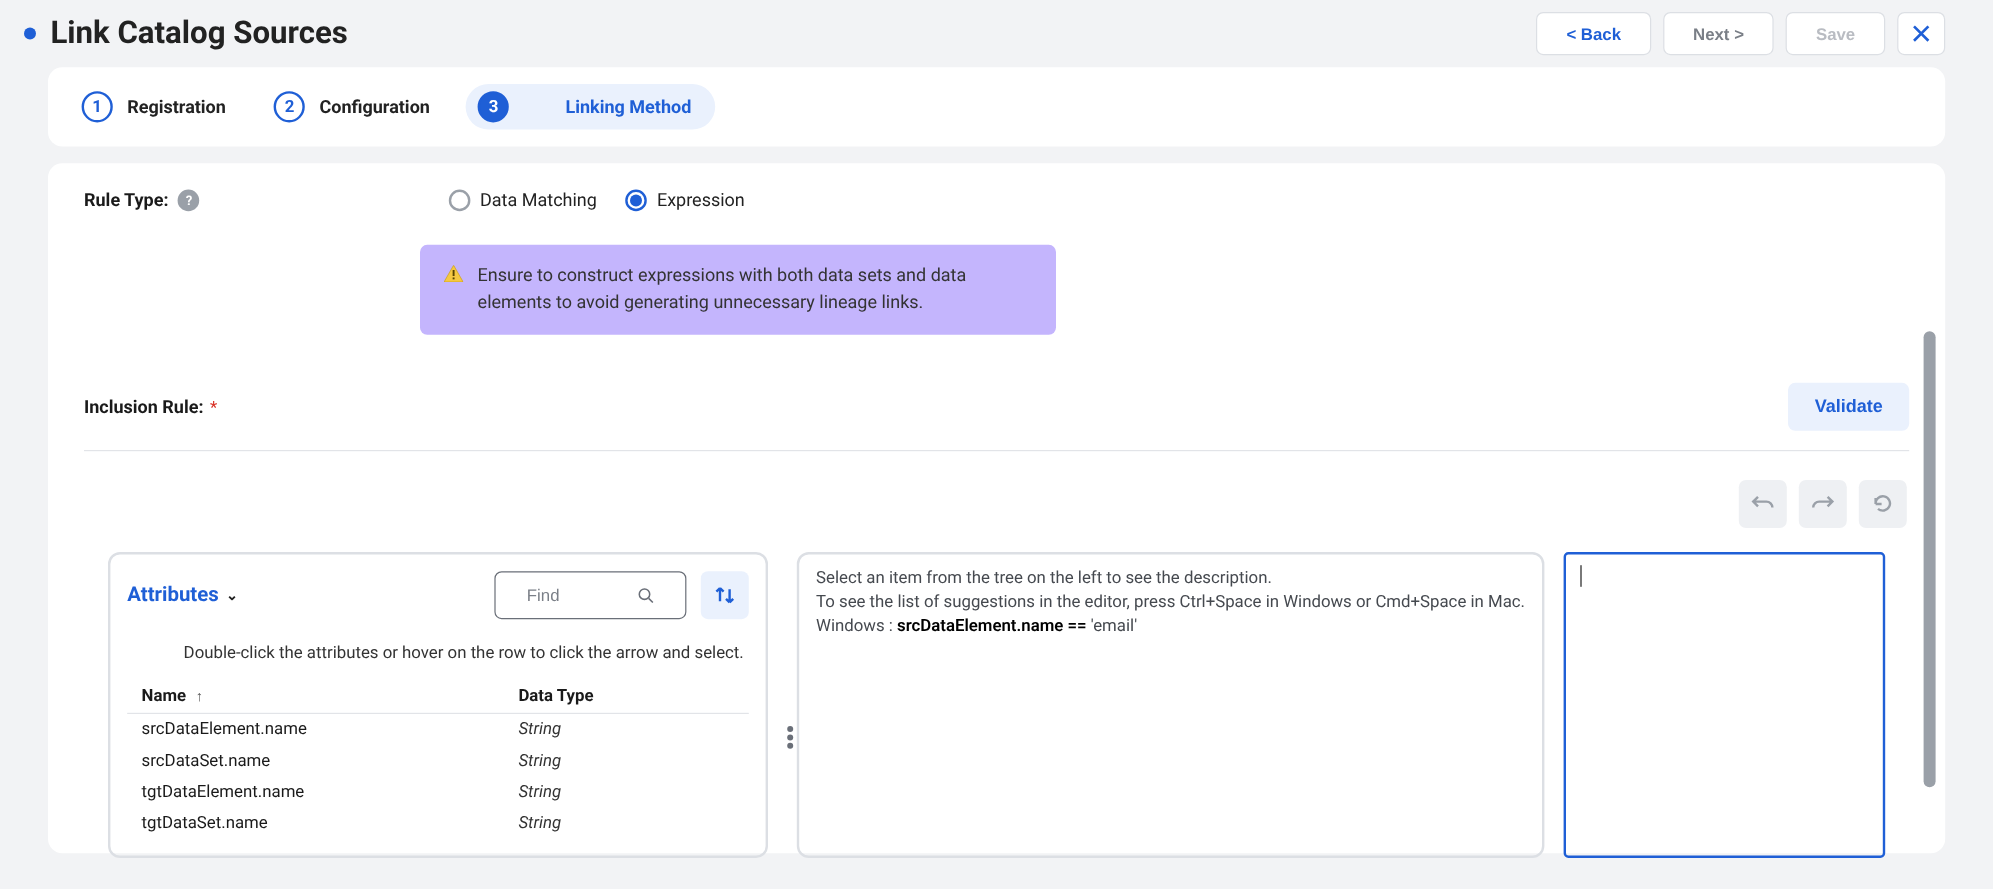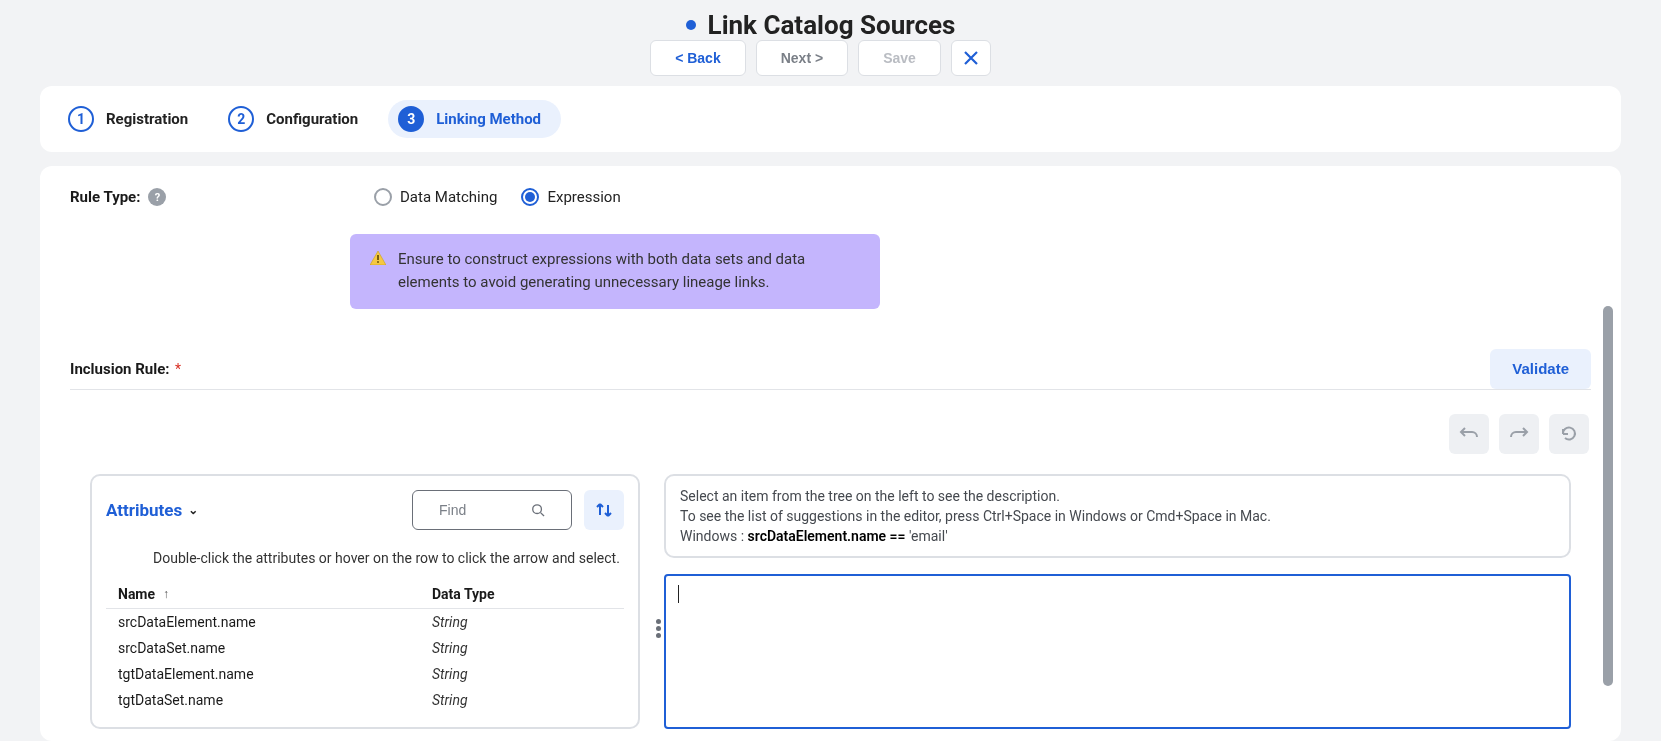--- a/index.html
+++ b/index.html
@@ -10,21 +10,20 @@
       font-size: 14px;
       height: 741px;
       width: 1661px;
       overflow: hidden;
     }
     .header-bar {
       display: flex;
       align-items: center;
       justify-content: space-between;
       padding: 10px 40px 10px 20px;
-      flex-direction: column;
     }
     .title-wrap {
       display: flex;
       align-items: center;
       gap: 12px;
     }
     .title-dot {
       width: 10px;
       height: 10px;
       border-radius: 50%;
@@ -103,20 +102,21 @@
       padding: 6px 20px 6px 10px;
       border-radius: 999px;
       margin-left: -10px;
     }
     .step.active .step-circ {
       background: #1f5fd6;
       color: #fff;
     }
     .step.active .step-label {
       color: #1f5fd6;
+      margin-left: 35px;
     }
     .main-card {
       padding: 22px 30px;
       height: 575px;
       position: relative;
     }
     .rule-type-row {
       display: flex;
       align-items: center;
       gap: 24px;
@@ -186,20 +186,21 @@
       width: 16px;
       height: 14px;
       margin-top: 3px;
       flex-shrink: 0;
     }
     .inclusion-row {
       display: flex;
       align-items: center;
       justify-content: space-between;
       margin-top: 40px;
+      padding-bottom: 16px;
       border-bottom: 1px solid #e2e4e8;
     }
     .inclusion-label { font-weight: 700; font-size: 15px; }
     .req-star { color: #d93025; margin-left: 2px; }
     .validate-btn {
       background: #eaf1fd;
       color: #1f5fd6;
       font-weight: 700;
       border: none;
       height: 40px;
@@ -313,21 +314,20 @@
     .sort-arrow { font-size: 12px; color: #555; }
     .tbl-row {
       display: flex;
       padding: 5px 12px;
       font-size: 14px;
     }
     .tbl-row .col-type { font-style: italic; color: #333; }
     .right-col {
       flex: 1;
       display: flex;
-      flex-direction: column;
       gap: 16px;
     }
     .desc-panel {
       border: 2px solid #dcdfe4;
       border-radius: 10px;
       padding: 10px 14px;
       font-size: 14px;
       line-height: 1.45;
       color: #45494f;
     }

